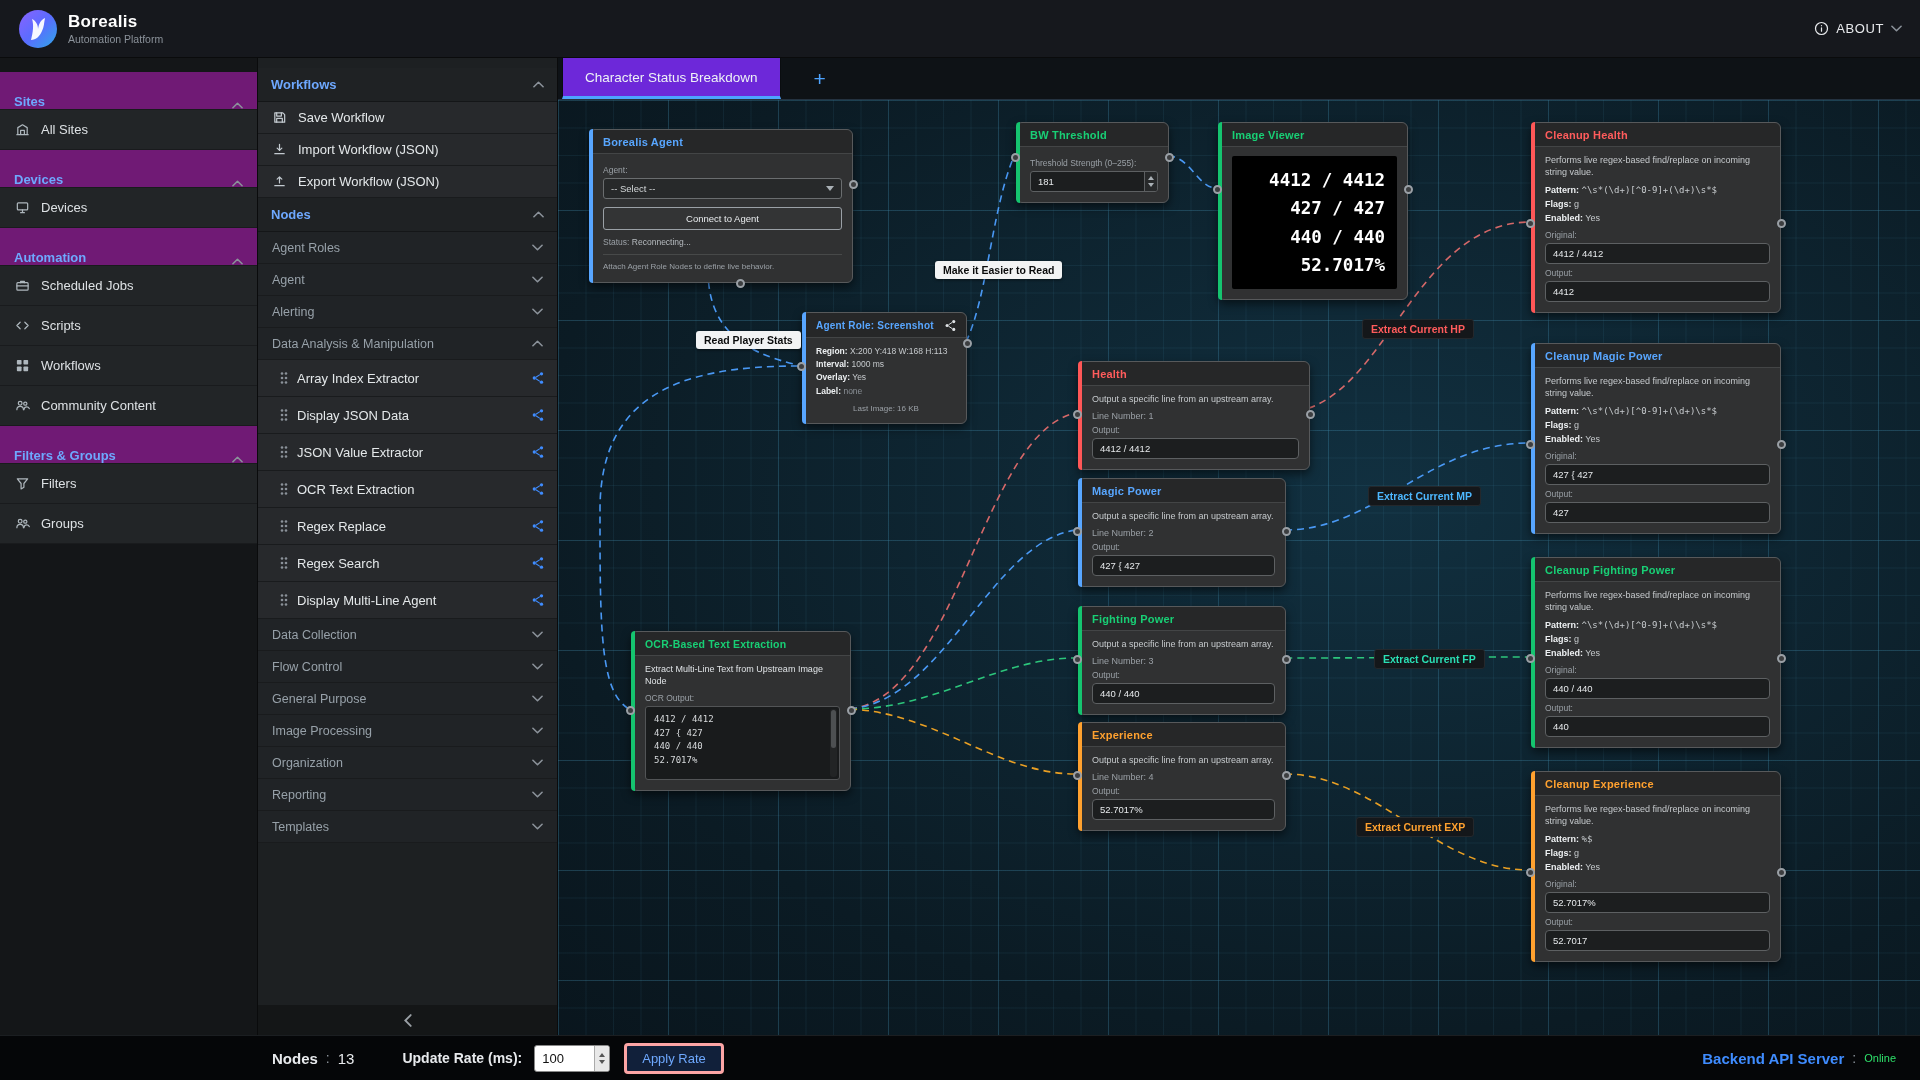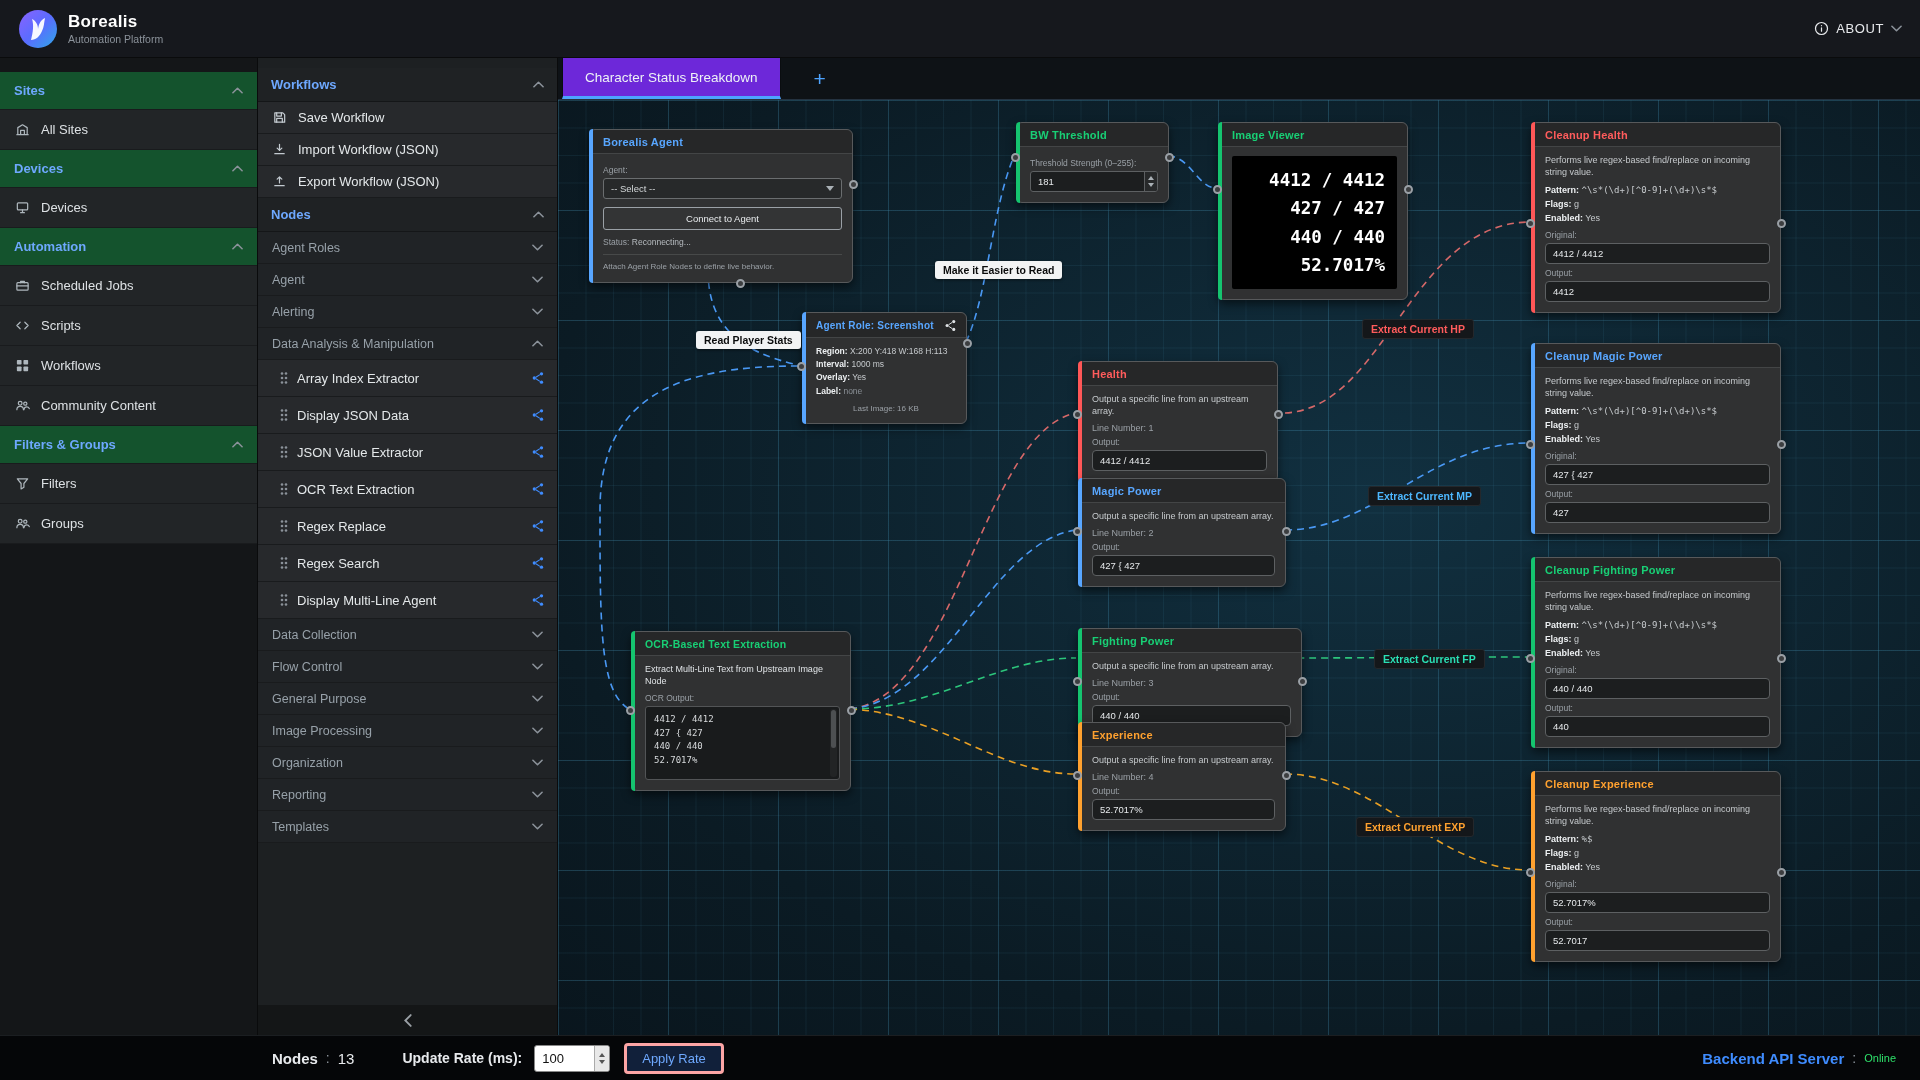--- a/index.html
+++ b/index.html
@@ -25,21 +25,21 @@
 .dots circle{fill:currentColor}
 .share{width:14px;height:14px;margin-left:auto;color:#3f8cff;flex:0 0 auto}
 .share circle{fill:currentColor}
 .share path{stroke:currentColor;stroke-width:1.2;fill:none}
 
 
 .content{flex:1;display:flex;min-height:0}
 
 
 .sidebar{width:258px;flex:0 0 258px;background:#141618;display:flex;flex-direction:column;padding-top:14px;border-right:1px solid #0a0b0c}
-.side-header{height:38px;flex:0 0 38px;background:#14532d;display:flex;align-items:center;padding:0 14px;color:#6ea8fe;font-size:13px;font-weight:bold;border-bottom:1px solid #191b1d;cursor:pointer}
+.side-header{height:38px;flex:0 0 38px;background:#701a75;display:flex;align-items:flex-end;padding:0 14px;color:#6ea8fe;font-size:13px;font-weight:bold;border-bottom:1px solid #191b1d;cursor:pointer}
 .side-header .chev{margin-left:auto}
 .side-item{height:40px;flex:0 0 40px;background:#222527;display:flex;align-items:center;gap:11px;padding:0 15px;color:#dde1e4;font-size:13px;border-bottom:1px solid #191b1d;cursor:pointer}
 .side-item .icon16{color:#aeb7bd}
 .side-fill{flex:1;background:#141618}
 
 
 .panel{width:300px;flex:0 0 300px;background:#1d2022;display:flex;flex-direction:column;padding-top:10px;border-right:1px solid #0a0b0c}
 .panel-header{height:34px;flex:0 0 34px;background:#1f2224;display:flex;align-items:center;padding:0 13px;color:#6ea8fe;font-size:13px;font-weight:bold;border-bottom:1px solid #141618;cursor:pointer}
 .panel-header .chev{margin-left:auto}
 .panel-action{height:32px;flex:0 0 32px;background:#27292c;display:flex;align-items:center;gap:11px;padding:0 14px;color:#e4e8ea;font-size:13px;border-bottom:1px solid #191b1d;cursor:pointer}
@@ -588,21 +588,21 @@
               <div>427 { 427</div>
               <div>440 / 440</div>
               <div>52.7017%</div>
               <div class="scrolltrack">
                   <div class="scrollthumb"></div>
                 </div>
             </div>
           </div>
         </div>
 
-        <div class="node accent-red" style="left:520px;top:261px;width:200px">
+        <div class="node accent-red" style="left:520px;top:261px;width:232px">
           <span class="handle left" style="top:48px"></span>
           <span class="handle right" style="top:48px"></span>
           <div class="node-header">
               <span class="node-title t-red">Health</span>
             </div>
           <div class="node-body">
             <div class="ndesc">Output a specific line from an upstream array.</div>
             <div class="linelab">Line Number: 1</div>
             <div class="flabel">Output:</div>
             <div class="ninput">4412 / 4412</div>
@@ -616,21 +616,21 @@
               <span class="node-title t-blue">Magic Power</span>
             </div>
           <div class="node-body">
             <div class="ndesc">Output a specific line from an upstream array.</div>
             <div class="linelab">Line Number: 2</div>
             <div class="flabel">Output:</div>
             <div class="ninput">427 { 427</div>
           </div>
         </div>
 
-        <div class="node accent-green" style="left:520px;top:528px;width:224px">
+        <div class="node accent-green" style="left:520px;top:506px;width:208px">
           <span class="handle left" style="top:48px"></span>
           <span class="handle right" style="top:48px"></span>
           <div class="node-header">
               <span class="node-title t-green">Fighting Power</span>
             </div>
           <div class="node-body">
             <div class="ndesc">Output a specific line from an upstream array.</div>
             <div class="linelab">Line Number: 3</div>
             <div class="flabel">Output:</div>
             <div class="ninput">440 / 440</div>

